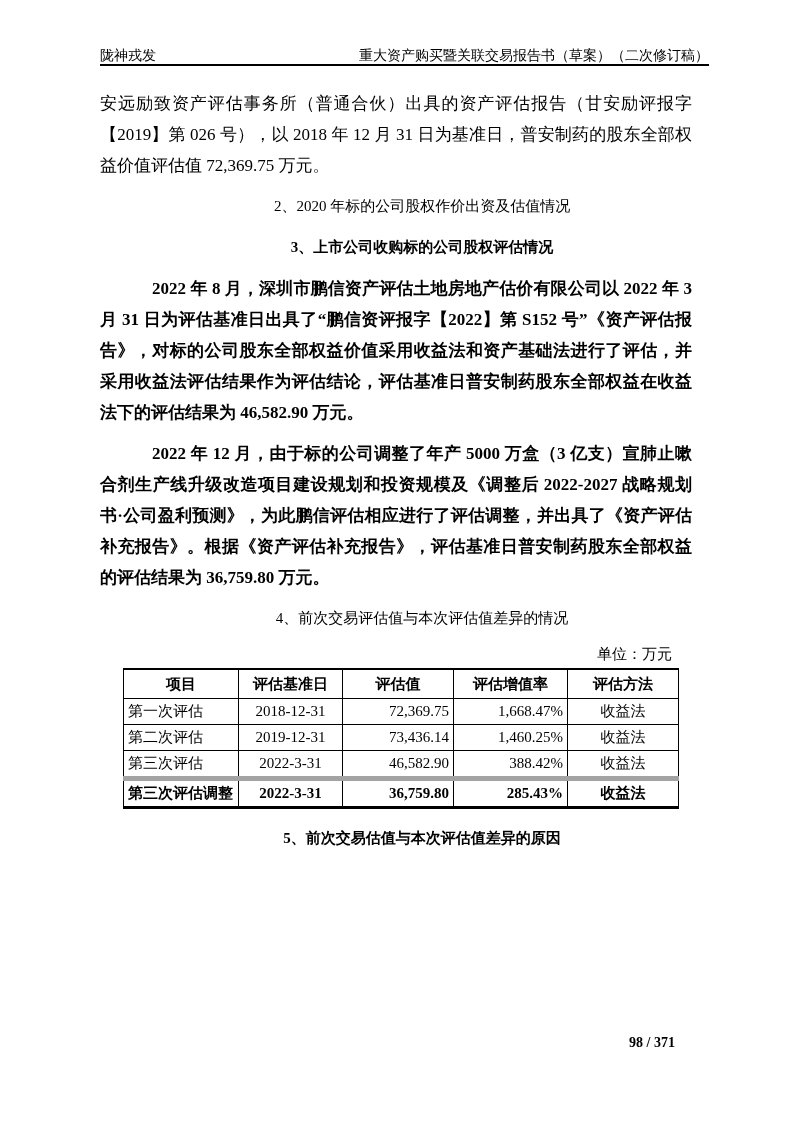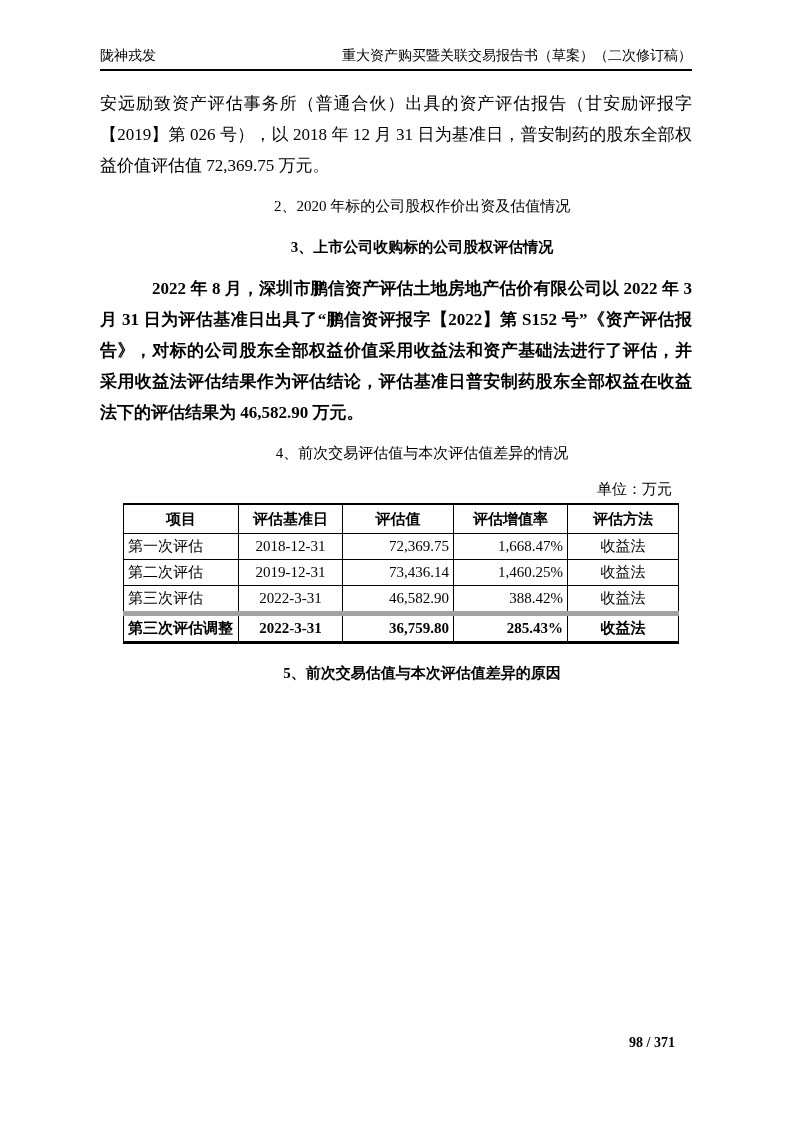--- a/index.html
+++ b/index.html
@@ -6,26 +6,25 @@
   .page {
     position:relative;
     width:793px; height:1122px;
     background:#ffffff;
     color:#000;
     font-family:"Liberation Serif","DejaVu Serif",serif;
     overflow:hidden;
   }
   .doc-header {
     position:absolute;
-    left:100px; right:101px; top:47px;
+    left:100px; right:84px; top:47px;
     display:flex;
     justify-content:space-between;
     align-items:flex-end;
     border-bottom:2px solid #000;
-    padding-bottom:5px;
     font-size:14px;
     line-height:17px;
     text-align:right;
   }
   .content {
     position:absolute;
     left:100px; top:88px;
     width:592px;
   }
   .para {
@@ -100,20 +99,21 @@
   <div class="content">
     <p class="para first">安远励致资产评估事务所（普通合伙）出具的资产评估报告（甘安励评报字【2019】第 026 号），以 2018 年 12 月 31 日为基准日，普安制药的股东全部权益价值评估值 72,369.75 万元。</p>
 
     <p class="heading">2、2020 年标的公司股权作价出资及估值情况</p>
 
 
     <p class="heading bold">3、上市公司收购标的公司股权评估情况</p>
 
     <p class="para kai-bold">2022 年 8 月，深圳市鹏信资产评估土地房地产估价有限公司以 2022 年 3 月 31 日为评估基准日出具了“鹏信资评报字【2022】第 S152 号”《资产评估报告》，对标的公司股东全部权益价值采用收益法和资产基础法进行了评估，并采用收益法评估结果作为评估结论，评估基准日普安制药股东全部权益在收益法下的评估结果为 46,582.90 万元。</p>
 
+    <p class="para kai-bold">2022 年 12 月，由于标的公司调整了年产 5000 万盒（3 亿支）宣肺止嗽合剂生产线升级改造项目建设规划和投资规模及《调整后 2022-2027 战略规划书·公司盈利预测》，为此鹏信评估相应进行了评估调整，并出具了《资产评估补充报告》。根据《资产评估补充报告》，评估基准日普安制药股东全部权益的评估结果为 36,759.80 万元。</p>
 
     <p class="heading">4、前次交易评估值与本次评估值差异的情况</p>
 
     <div class="unit-line">单位：万元</div>
 
     <table class="val-table">
       <colgroup>
         <col class="w0">
           <col class="w1">
           <col class="w2">

